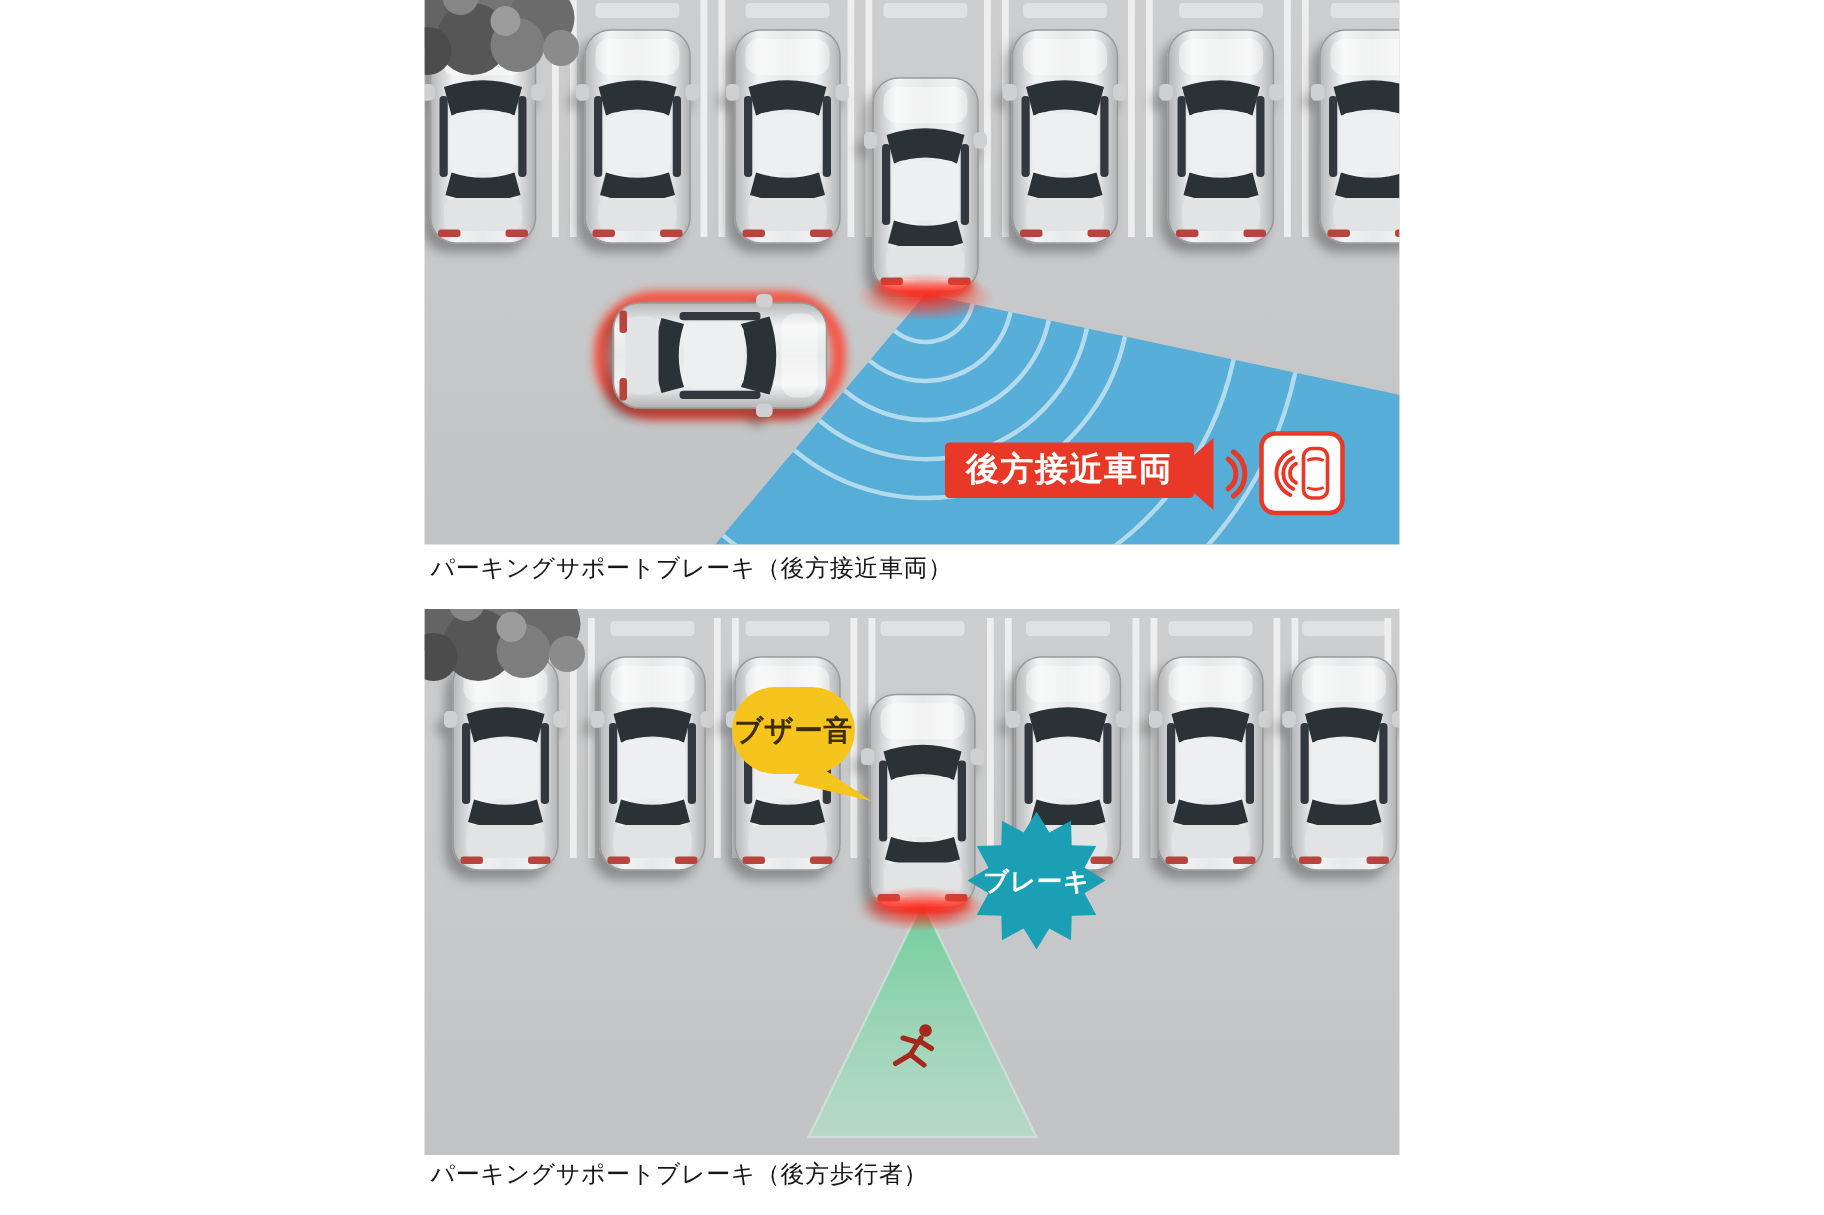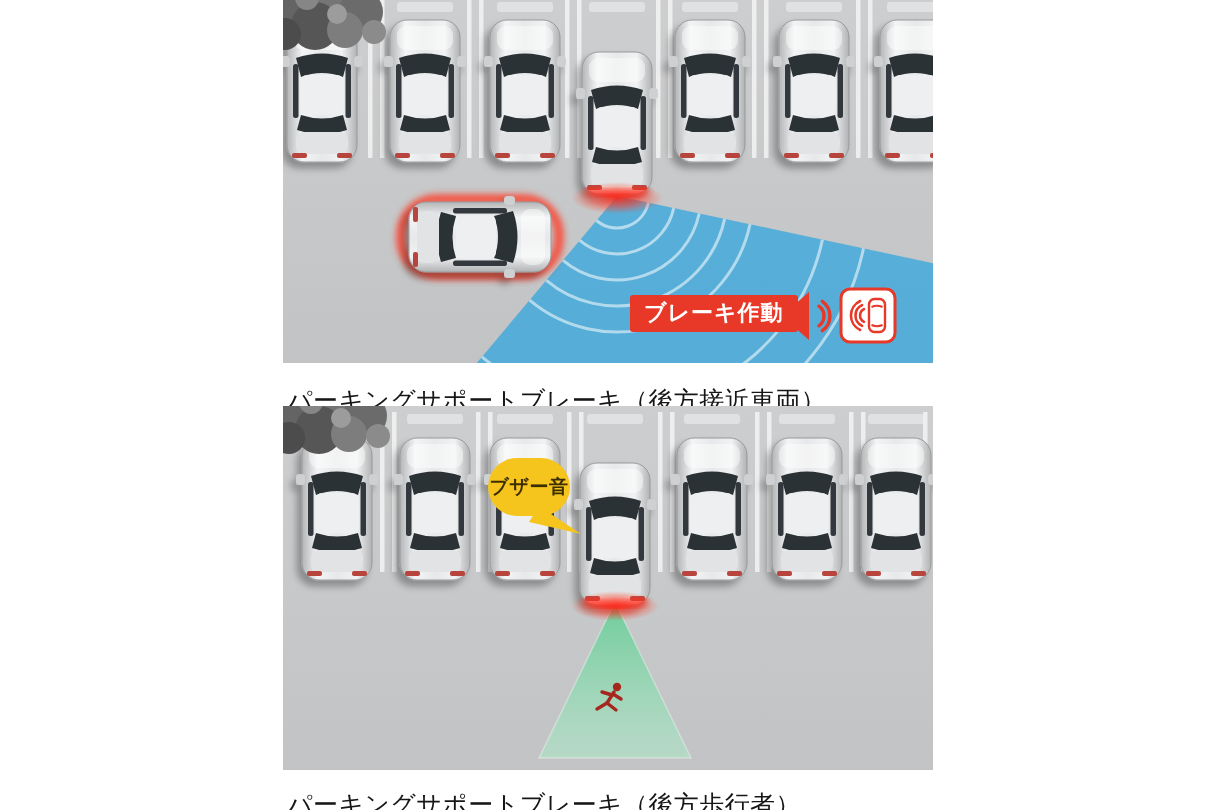--- a/index.html
+++ b/index.html
@@ -9,22 +9,22 @@
     font-family:"Liberation Sans","DejaVu Sans",sans-serif;
   }
   .figure {
     position:absolute; width:650px; overflow:hidden;
     background:linear-gradient(#cdcecf,#c2c3c4);
   }
   #fig1 { left:283px; top:0; height:363px; }
   #fig2 { left:283px; top:406px; height:364px; }
   svg.scene { position:absolute; left:0; top:0; display:block; }
   .caption {
-    position:absolute; left:287px; font-size:25px; color:#161616;
-    letter-spacing:0.4px; white-space:nowrap;margin-top:15px;
+    position:absolute; left:287px; font-size:16px; color:#161616;
+    letter-spacing:0.4px; white-space:nowrap;
   }
   #caption1 { top:369px; }
   #caption2 { top:773px;text-align:center; }
   .badge {
     position:absolute; left:347px; top:295px;
     background:#e73828; color:#ffffff;
     font-size:22px; font-weight:bold; letter-spacing:1px;
     padding:5px 14px 6px; border-radius:3px; line-height:1.2;
   }
   .bubble {
@@ -179,21 +179,21 @@
       <path d="M588.5,307 Q594,304.5 599.5,307" fill="none" stroke="#e73828" stroke-width="2"></path>
       <path d="M588.5,325 Q594,327.5 599.5,325" fill="none" stroke="#e73828" stroke-width="2"></path>
       <g fill="none" stroke="#e73828" stroke-width="2.6" stroke-linecap="round">
         <path d="M581.0,309.2 A7,7 0 0 0 581.0,321.8"></path>
         <path d="M579.1,305.1 A11.5,11.5 0 0 0 579.1,325.9"></path>
         <path d="M577.2,301.0 A16,16 0 0 0 577.2,330.0"></path>
       </g>
     </g>
   </svg>
 
-  <div class="badge">ブレーキ作動</div>
+  <div class="badge">後方接近車両</div>
 </div>
 
 <div class="caption" id="caption1">パーキングサポートブレーキ（後方接近車両）</div>
 
 <div class="figure" id="fig2">
   <svg class="scene" width="650" height="364" viewBox="0 0 650 364">
 
     <g fill="#e0e1e2">
       <rect x="26" y="8" width="56" height="10" rx="3"></rect>
       <rect x="124" y="8" width="56" height="10" rx="3"></rect>
@@ -247,15 +247,16 @@
     <g>
       <use href="#car-top" transform="translate(295,55)" filter="url(#carShadow)"></use>
       <ellipse cx="332" cy="200" rx="44" ry="15" fill="url(#redGlow)"></ellipse>
       <path d="M301,195 Q332,205 363,195" stroke="#ff2b1a" stroke-width="6" fill="none" opacity="0.9" filter="url(#softBlur)"></path>
     </g>
 
     <polygon points="256,100 298,128 246,116" fill="#f6c51d"></polygon>
   </svg>
 
   <div class="bubble">ブザー音</div>
+  <div class="burst">ブレーキ</div>
 </div>
 
 <div class="caption" id="caption2">パーキングサポートブレーキ（後方歩行者）</div>
 
 </body></html>

